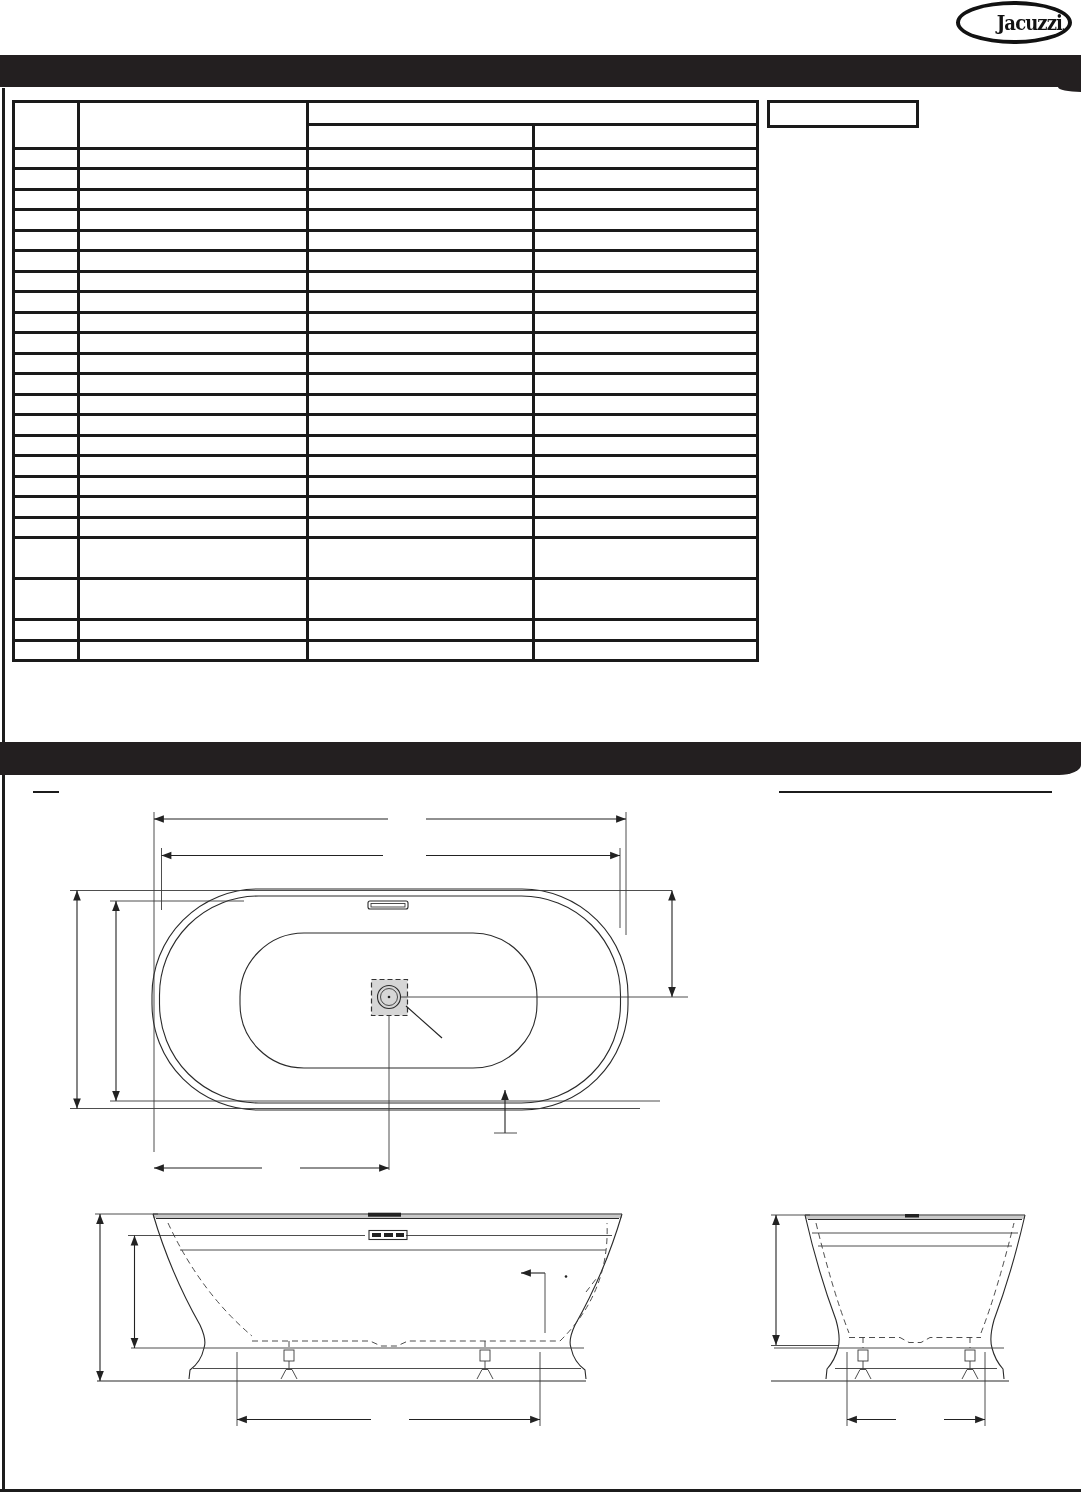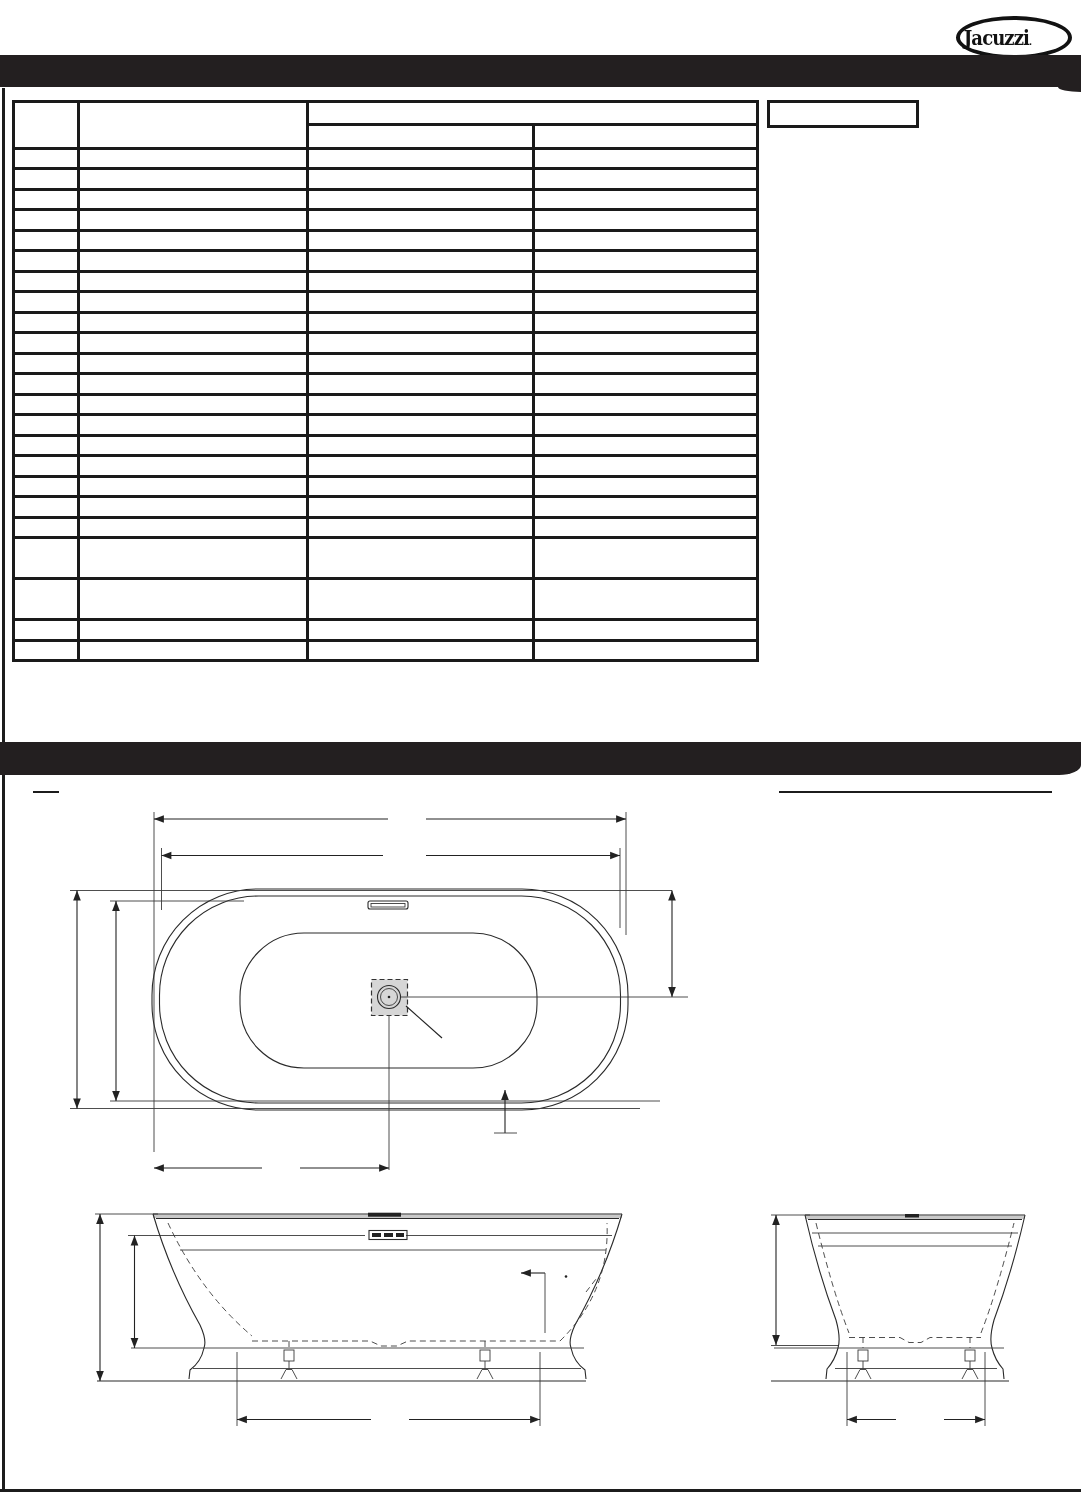--- a/index.html
+++ b/index.html
@@ -18,23 +18,23 @@
   #top-bar{top:55px;height:32px;}
   #top-bar .bar-wedge{
     position:absolute;top:32px;right:0;width:23px;height:5px;background:#231f20;
     border-bottom-left-radius:23px 5px;
   }
   #section-bar{top:742px;height:33px;border-bottom-right-radius:22px 10px;}
   .bar-label{color:#ffffff;font-size:15px;line-height:32px;padding-left:14px;display:block;}
 
   
   #logo{
-    left:956px;top:16px;width:116px;height:43px;background:#fff;
+    left:956px;top:1px;width:116px;height:43px;background:#fff;
     border:4.5px solid #121212;border-radius:50%;
-    display:flex;align-items:center;justify-content:flex-start;box-sizing:border-box;
+    display:flex;align-items:center;justify-content:flex-end;box-sizing:border-box;
   }
   #logo .logo-text{
     font-family:"DejaVu Serif","Liberation Serif",serif;font-weight:bold;
     font-size:20px;color:#121212;transform:scaleX(.9);letter-spacing:-1px;white-space:nowrap;
   }
   #logo .logo-mark{font-size:10px;vertical-align:baseline;}
 
   
   #spec-table-wrap{left:11.5px;top:99.5px;}
   table#spec-table{border-collapse:collapse;table-layout:fixed;width:744px;}

